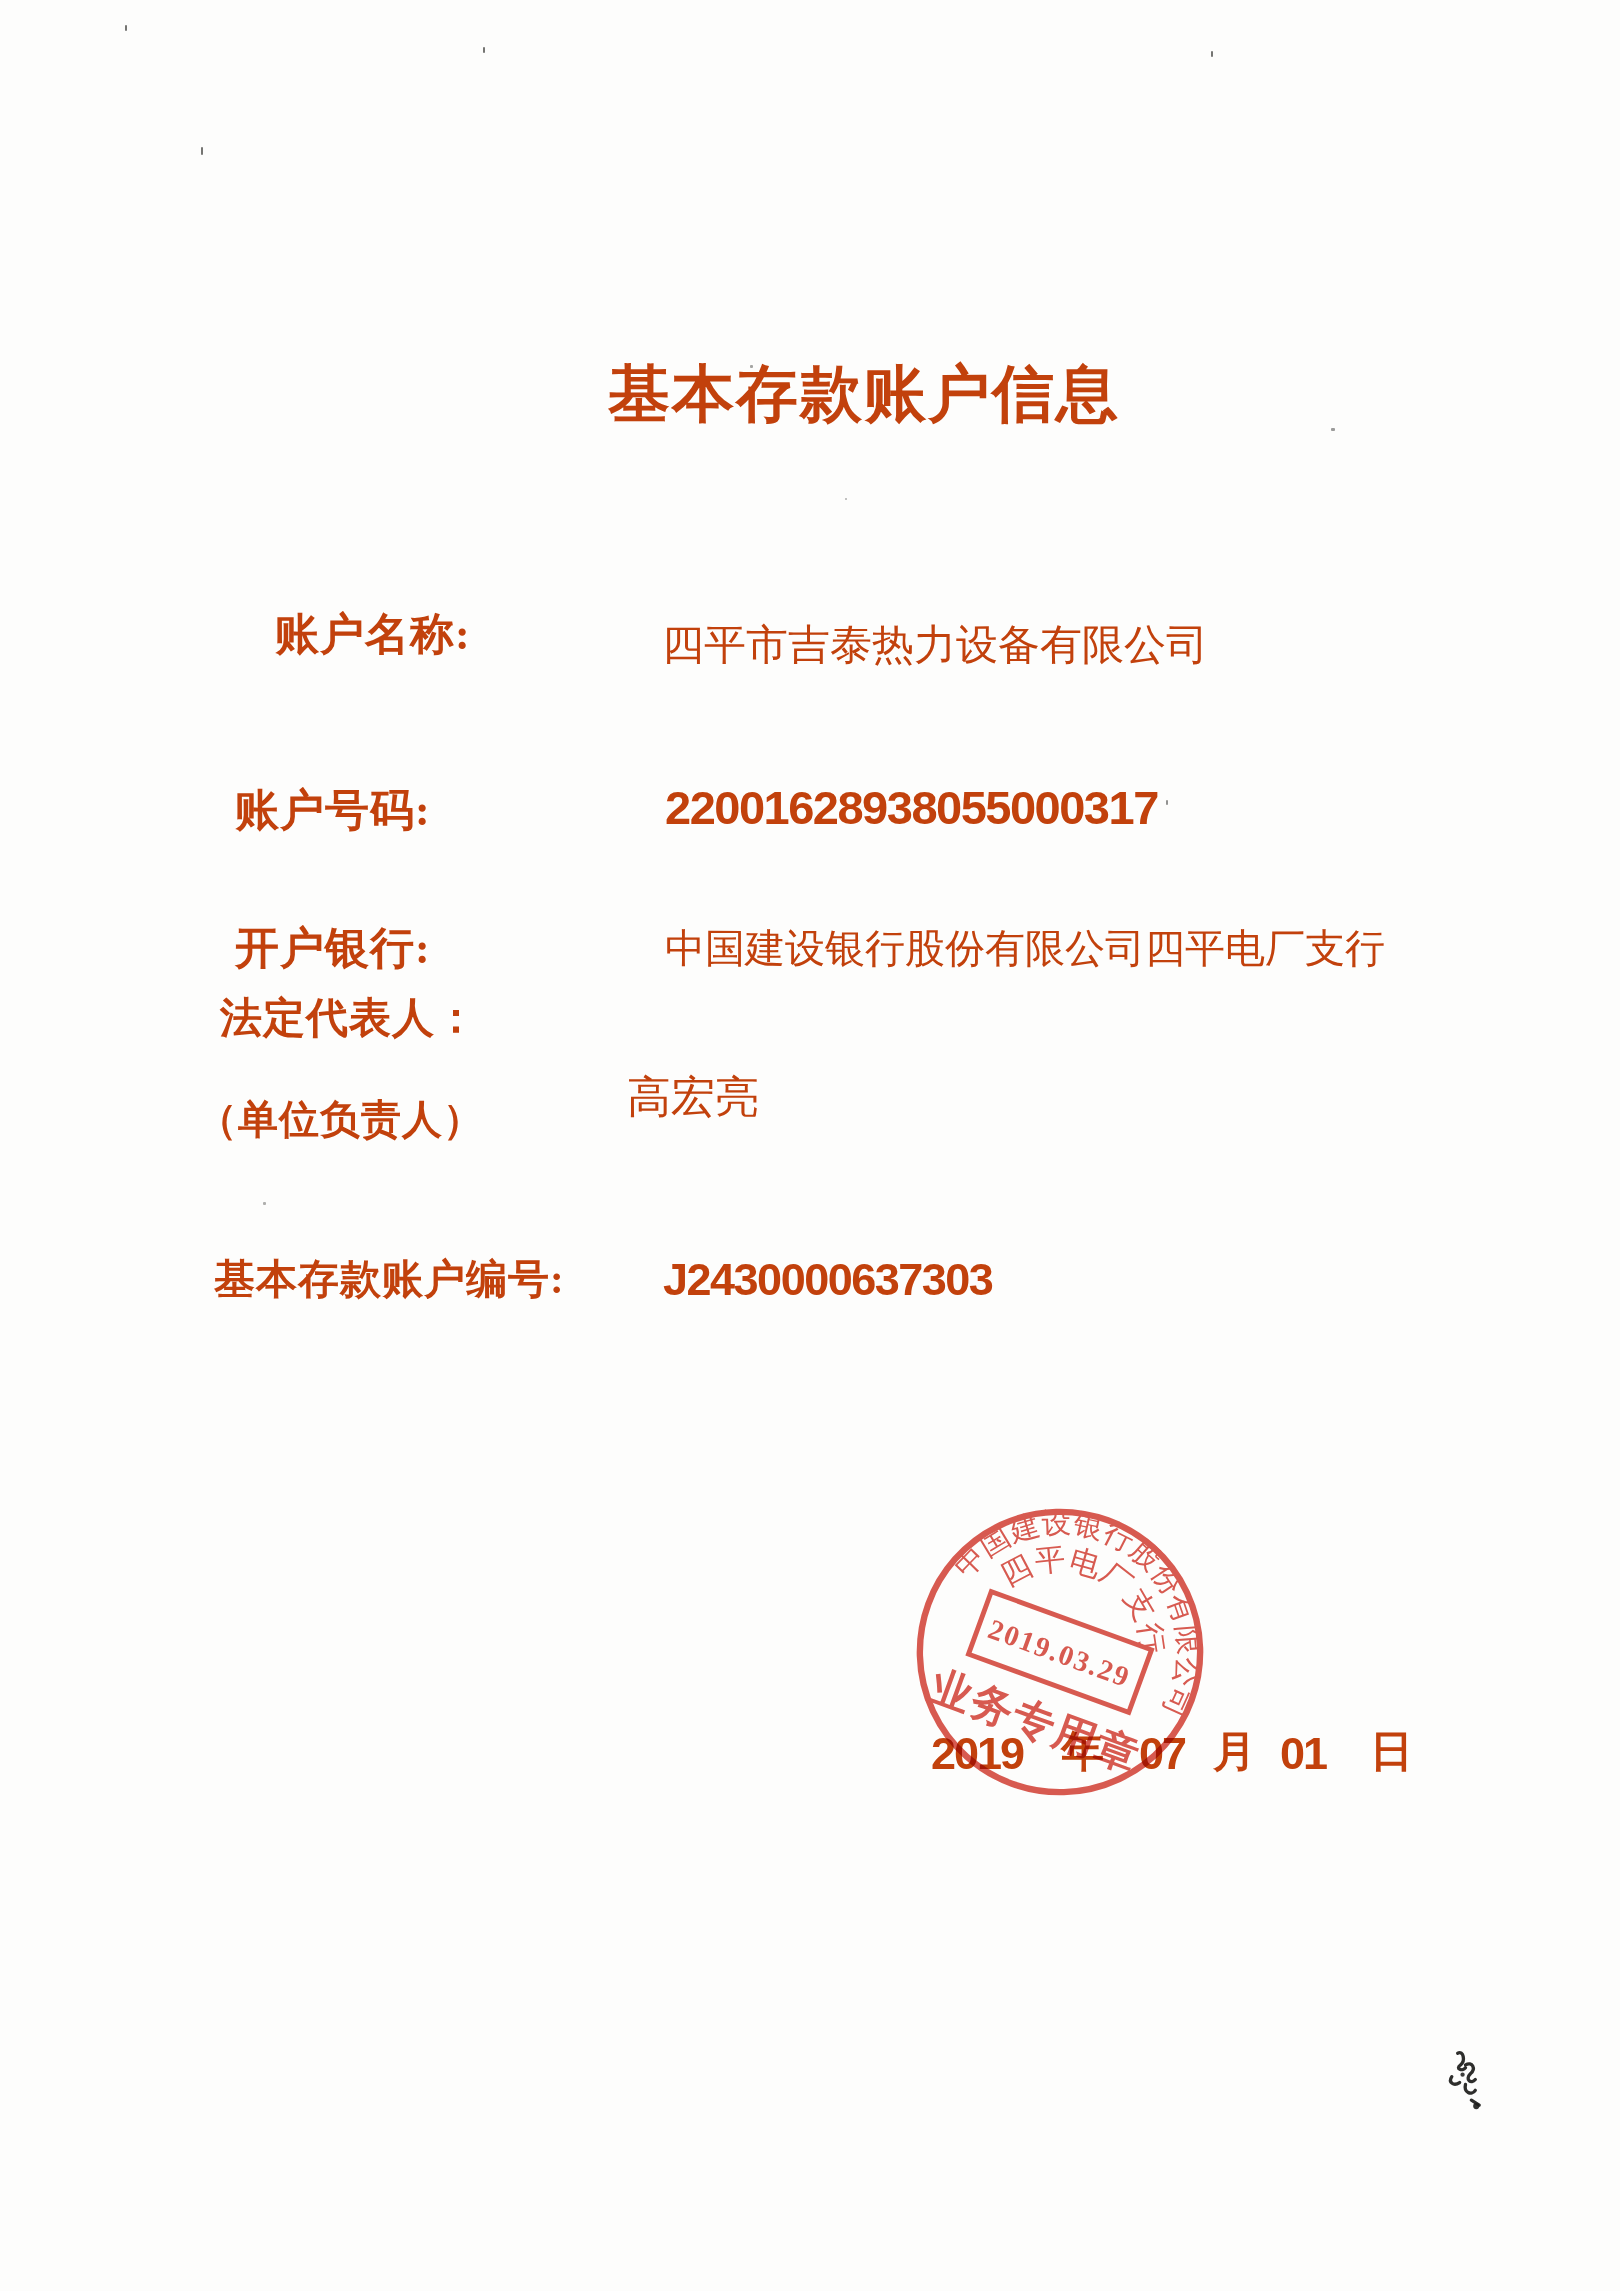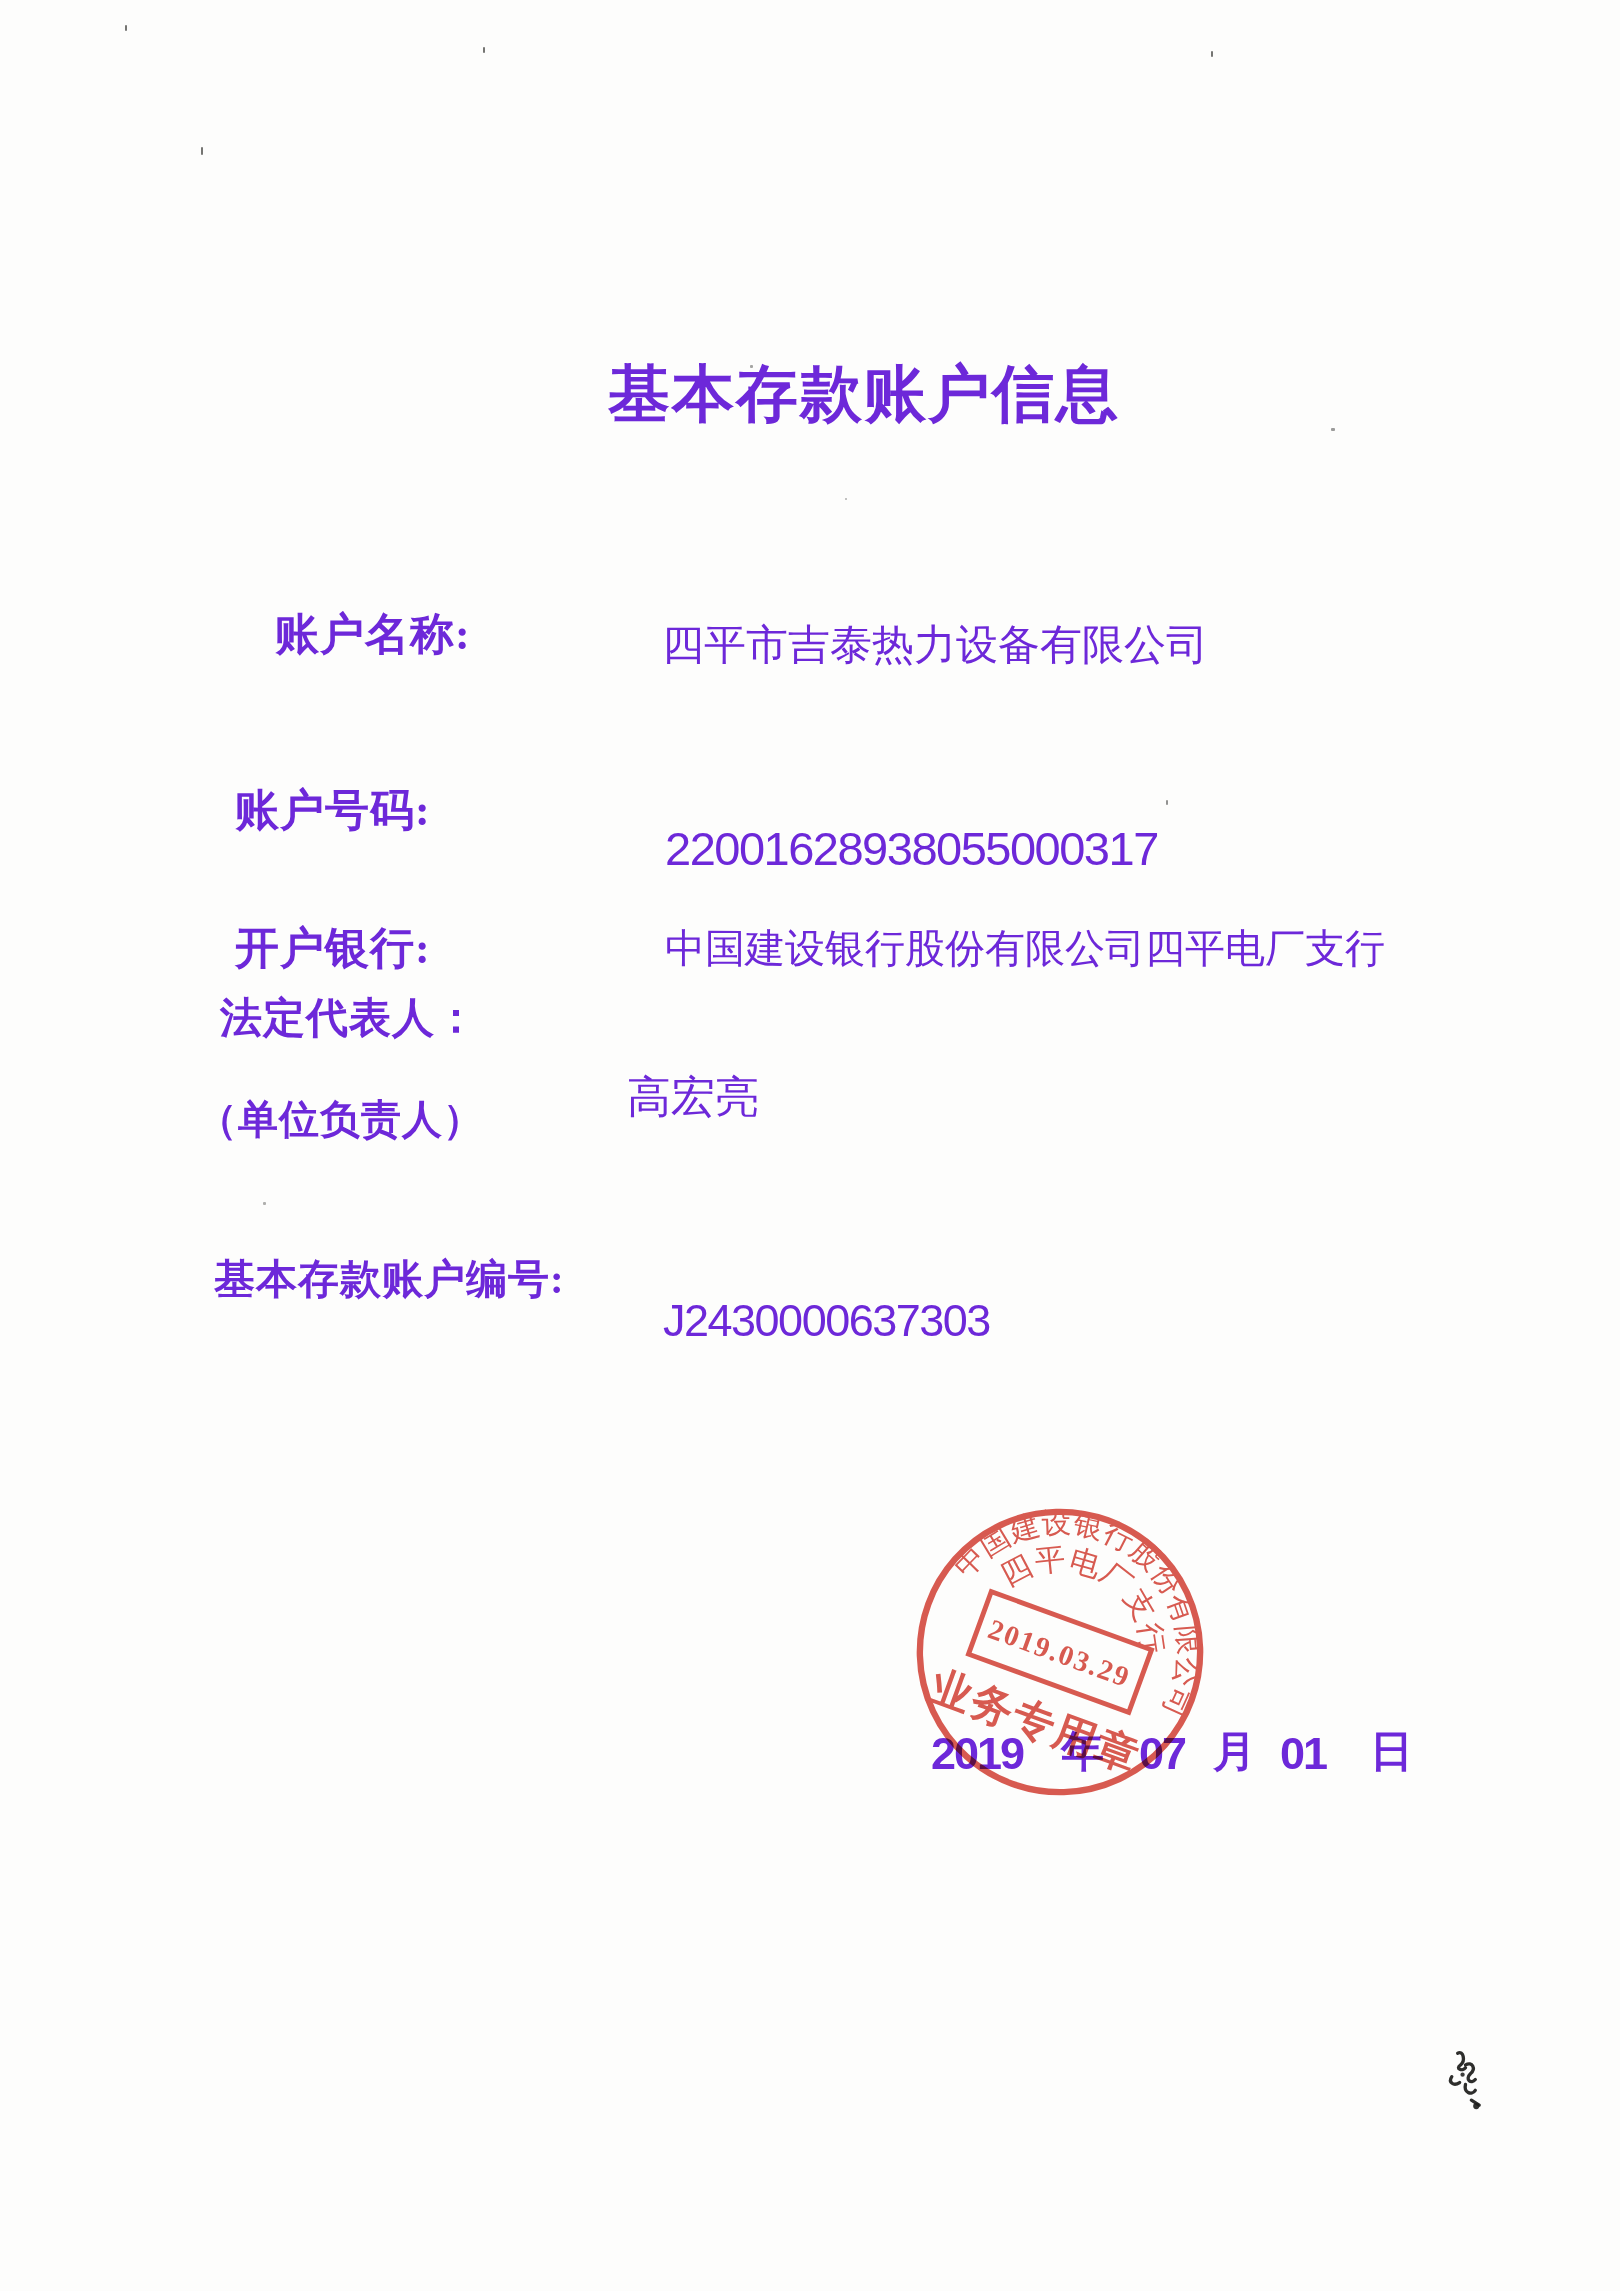--- a/index.html
+++ b/index.html
@@ -2,39 +2,39 @@
 <html><head>
 <meta charset="utf-8">
 <style>
   html,body{margin:0;padding:0;background:#9a9a9a;}
   .page{
     position:relative;
     width:1620px;height:2292px;
     background:#fdfdfc;
     overflow:hidden;
     font-family:"Liberation Serif","DejaVu Serif",serif;
-    color:#6d28d9;
+    color:#c2410c;
   }
   .title{
     position:absolute;left:608px;top:363px;
     font-size:62px;font-weight:700;letter-spacing:2px;line-height:1;
     white-space:nowrap;
   }
   .lbl{
     position:absolute;
     font-size:44px;font-weight:700;line-height:1;white-space:nowrap;
     letter-spacing:1px;
   }
   .val{
     position:absolute;
     font-size:42px;font-weight:500;line-height:1;white-space:nowrap;text-align:right;
   }
   .num{
     font-family:"Liberation Sans","DejaVu Sans",sans-serif;
-    font-weight:400;letter-spacing:-1.5px;margin-top:41px;
+    font-weight:700;letter-spacing:-1.5px;
   }
   .lbl-r1{left:235px;top:613px;margin-left:40px;}
   .val-r1{left:662px;top:624px;}
   .lbl-r2{left:235px;top:789px;}
   .val-r2{left:665px;top:784px;font-size:47px;}
   .lbl-r3{left:235px;top:927px;}
   .val-r3{left:665px;top:929px;font-size:40px;}
   .lbl-r4a{left:220px;top:997px;font-size:42px;}
   .lbl-r4b{left:197px;top:1100px;font-size:40px;}
   .val-r4{left:627px;top:1076px;font-size:44px;}

